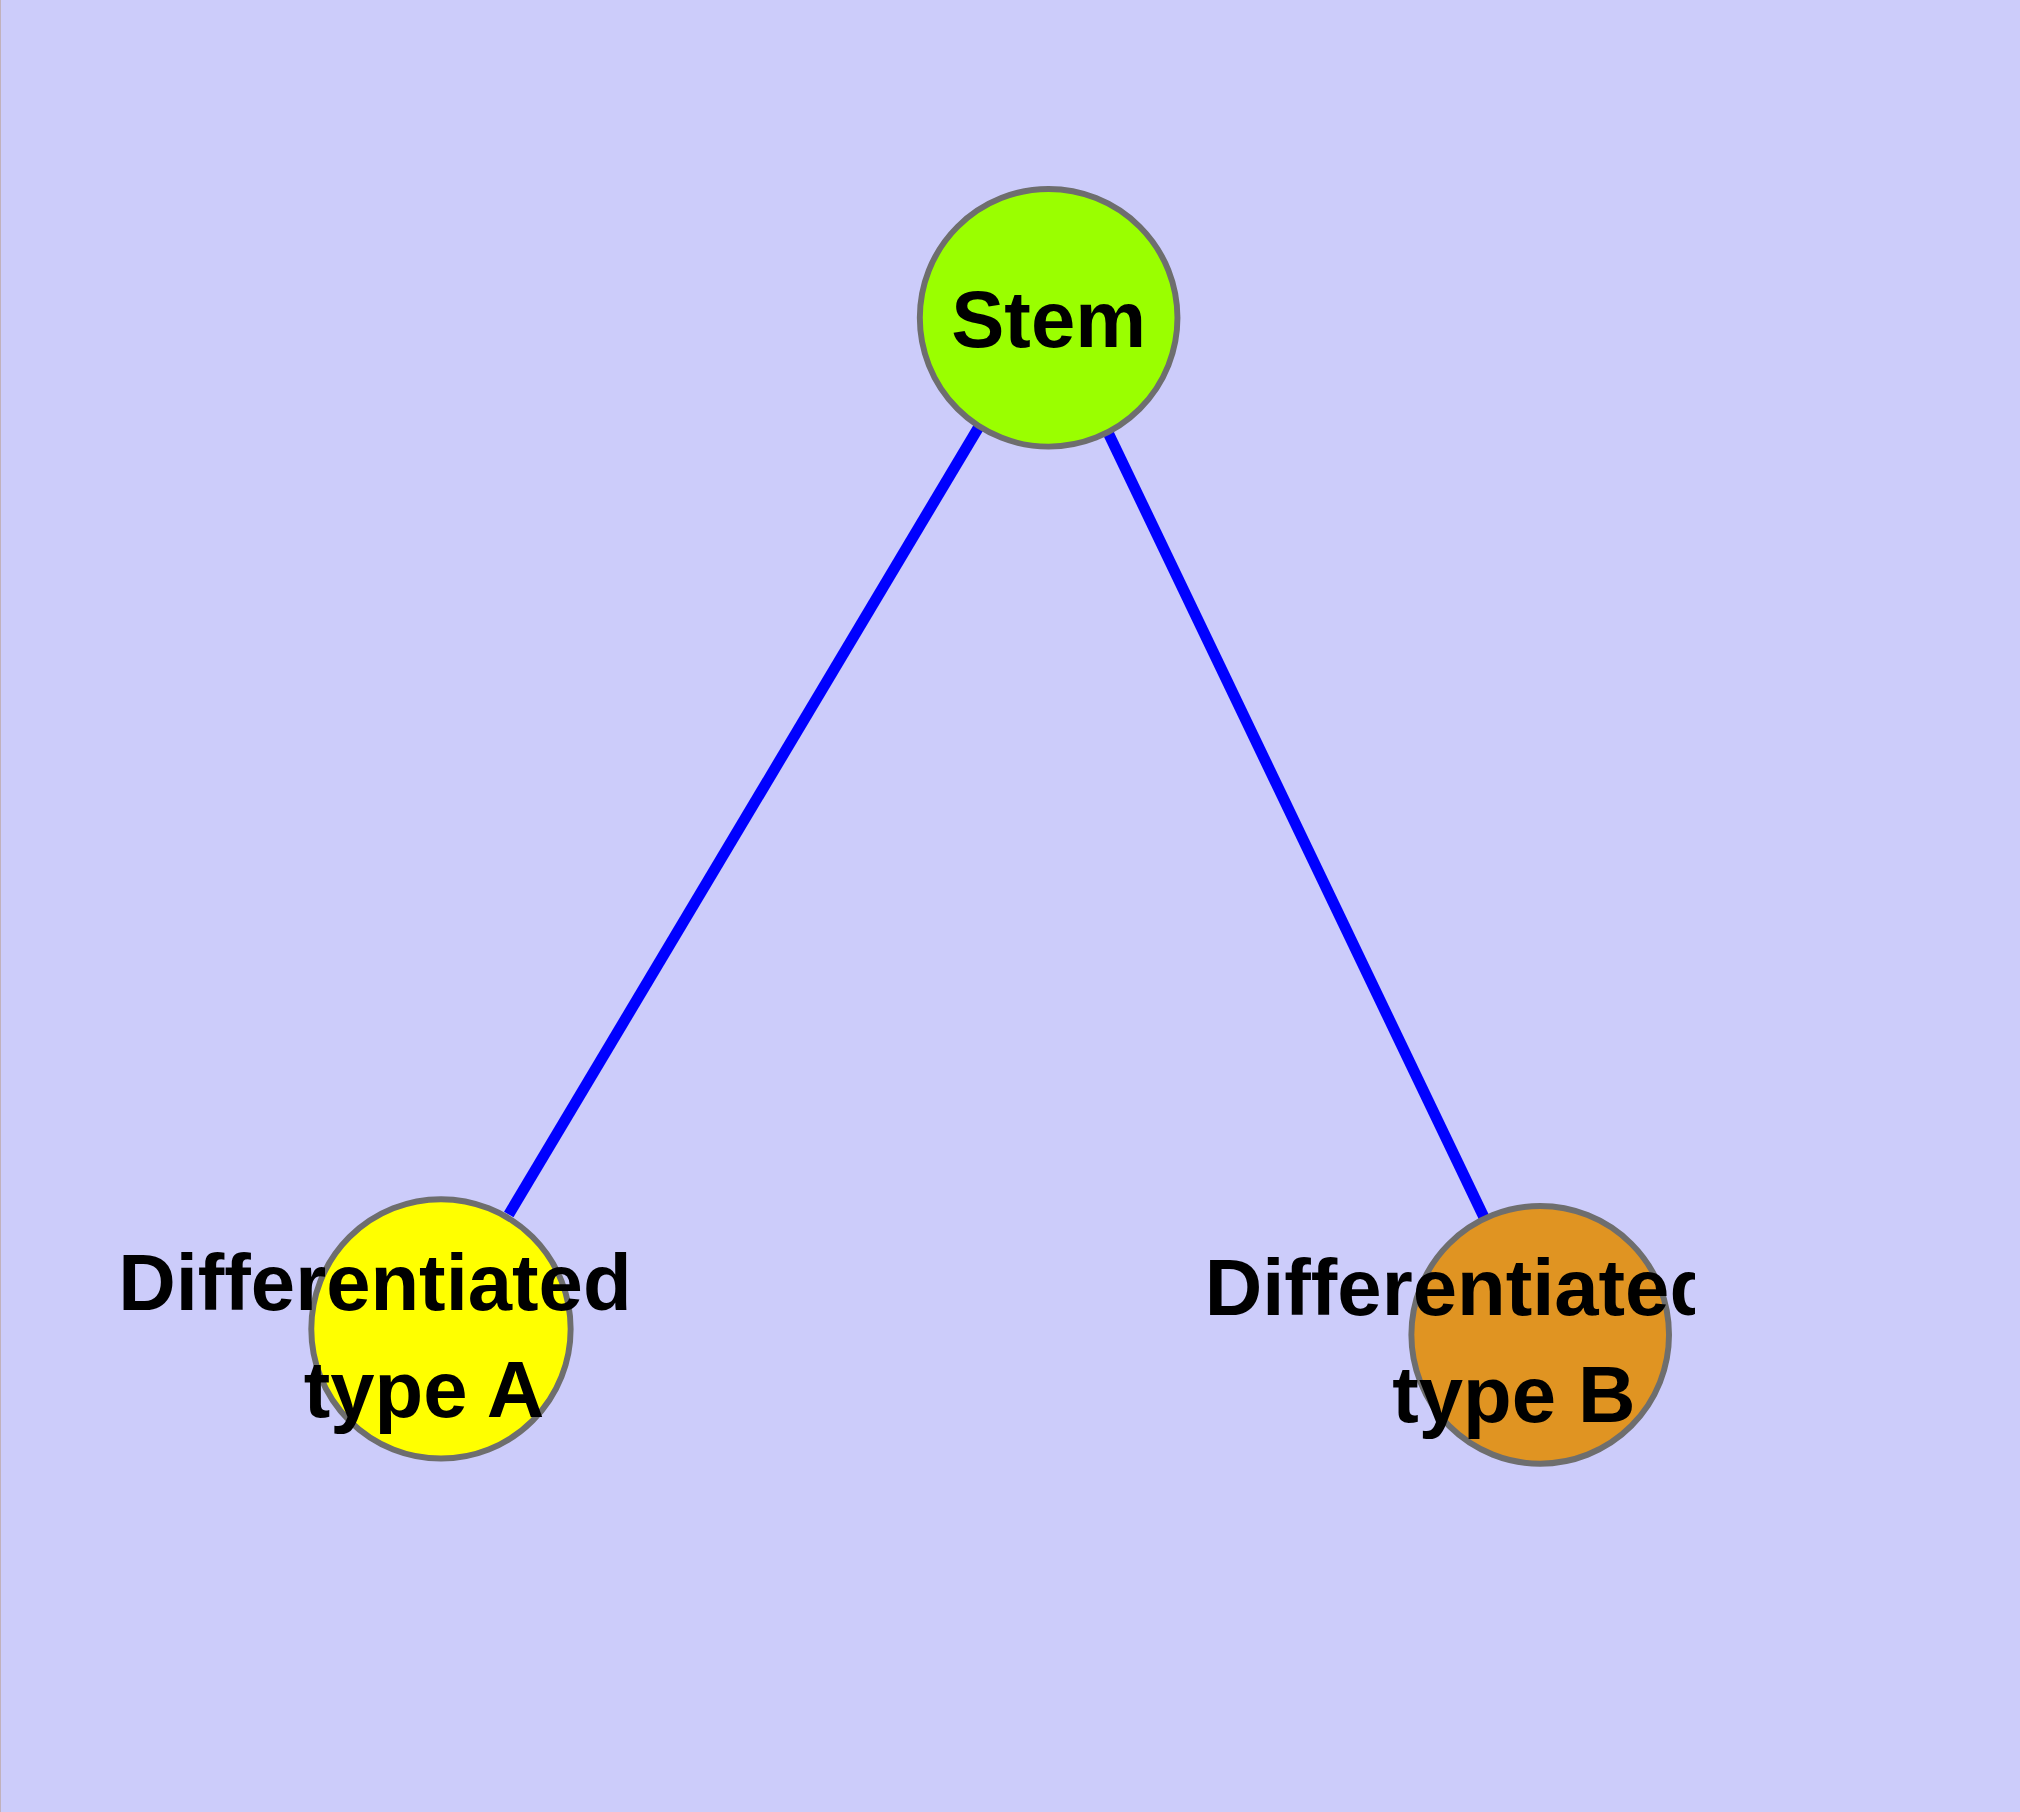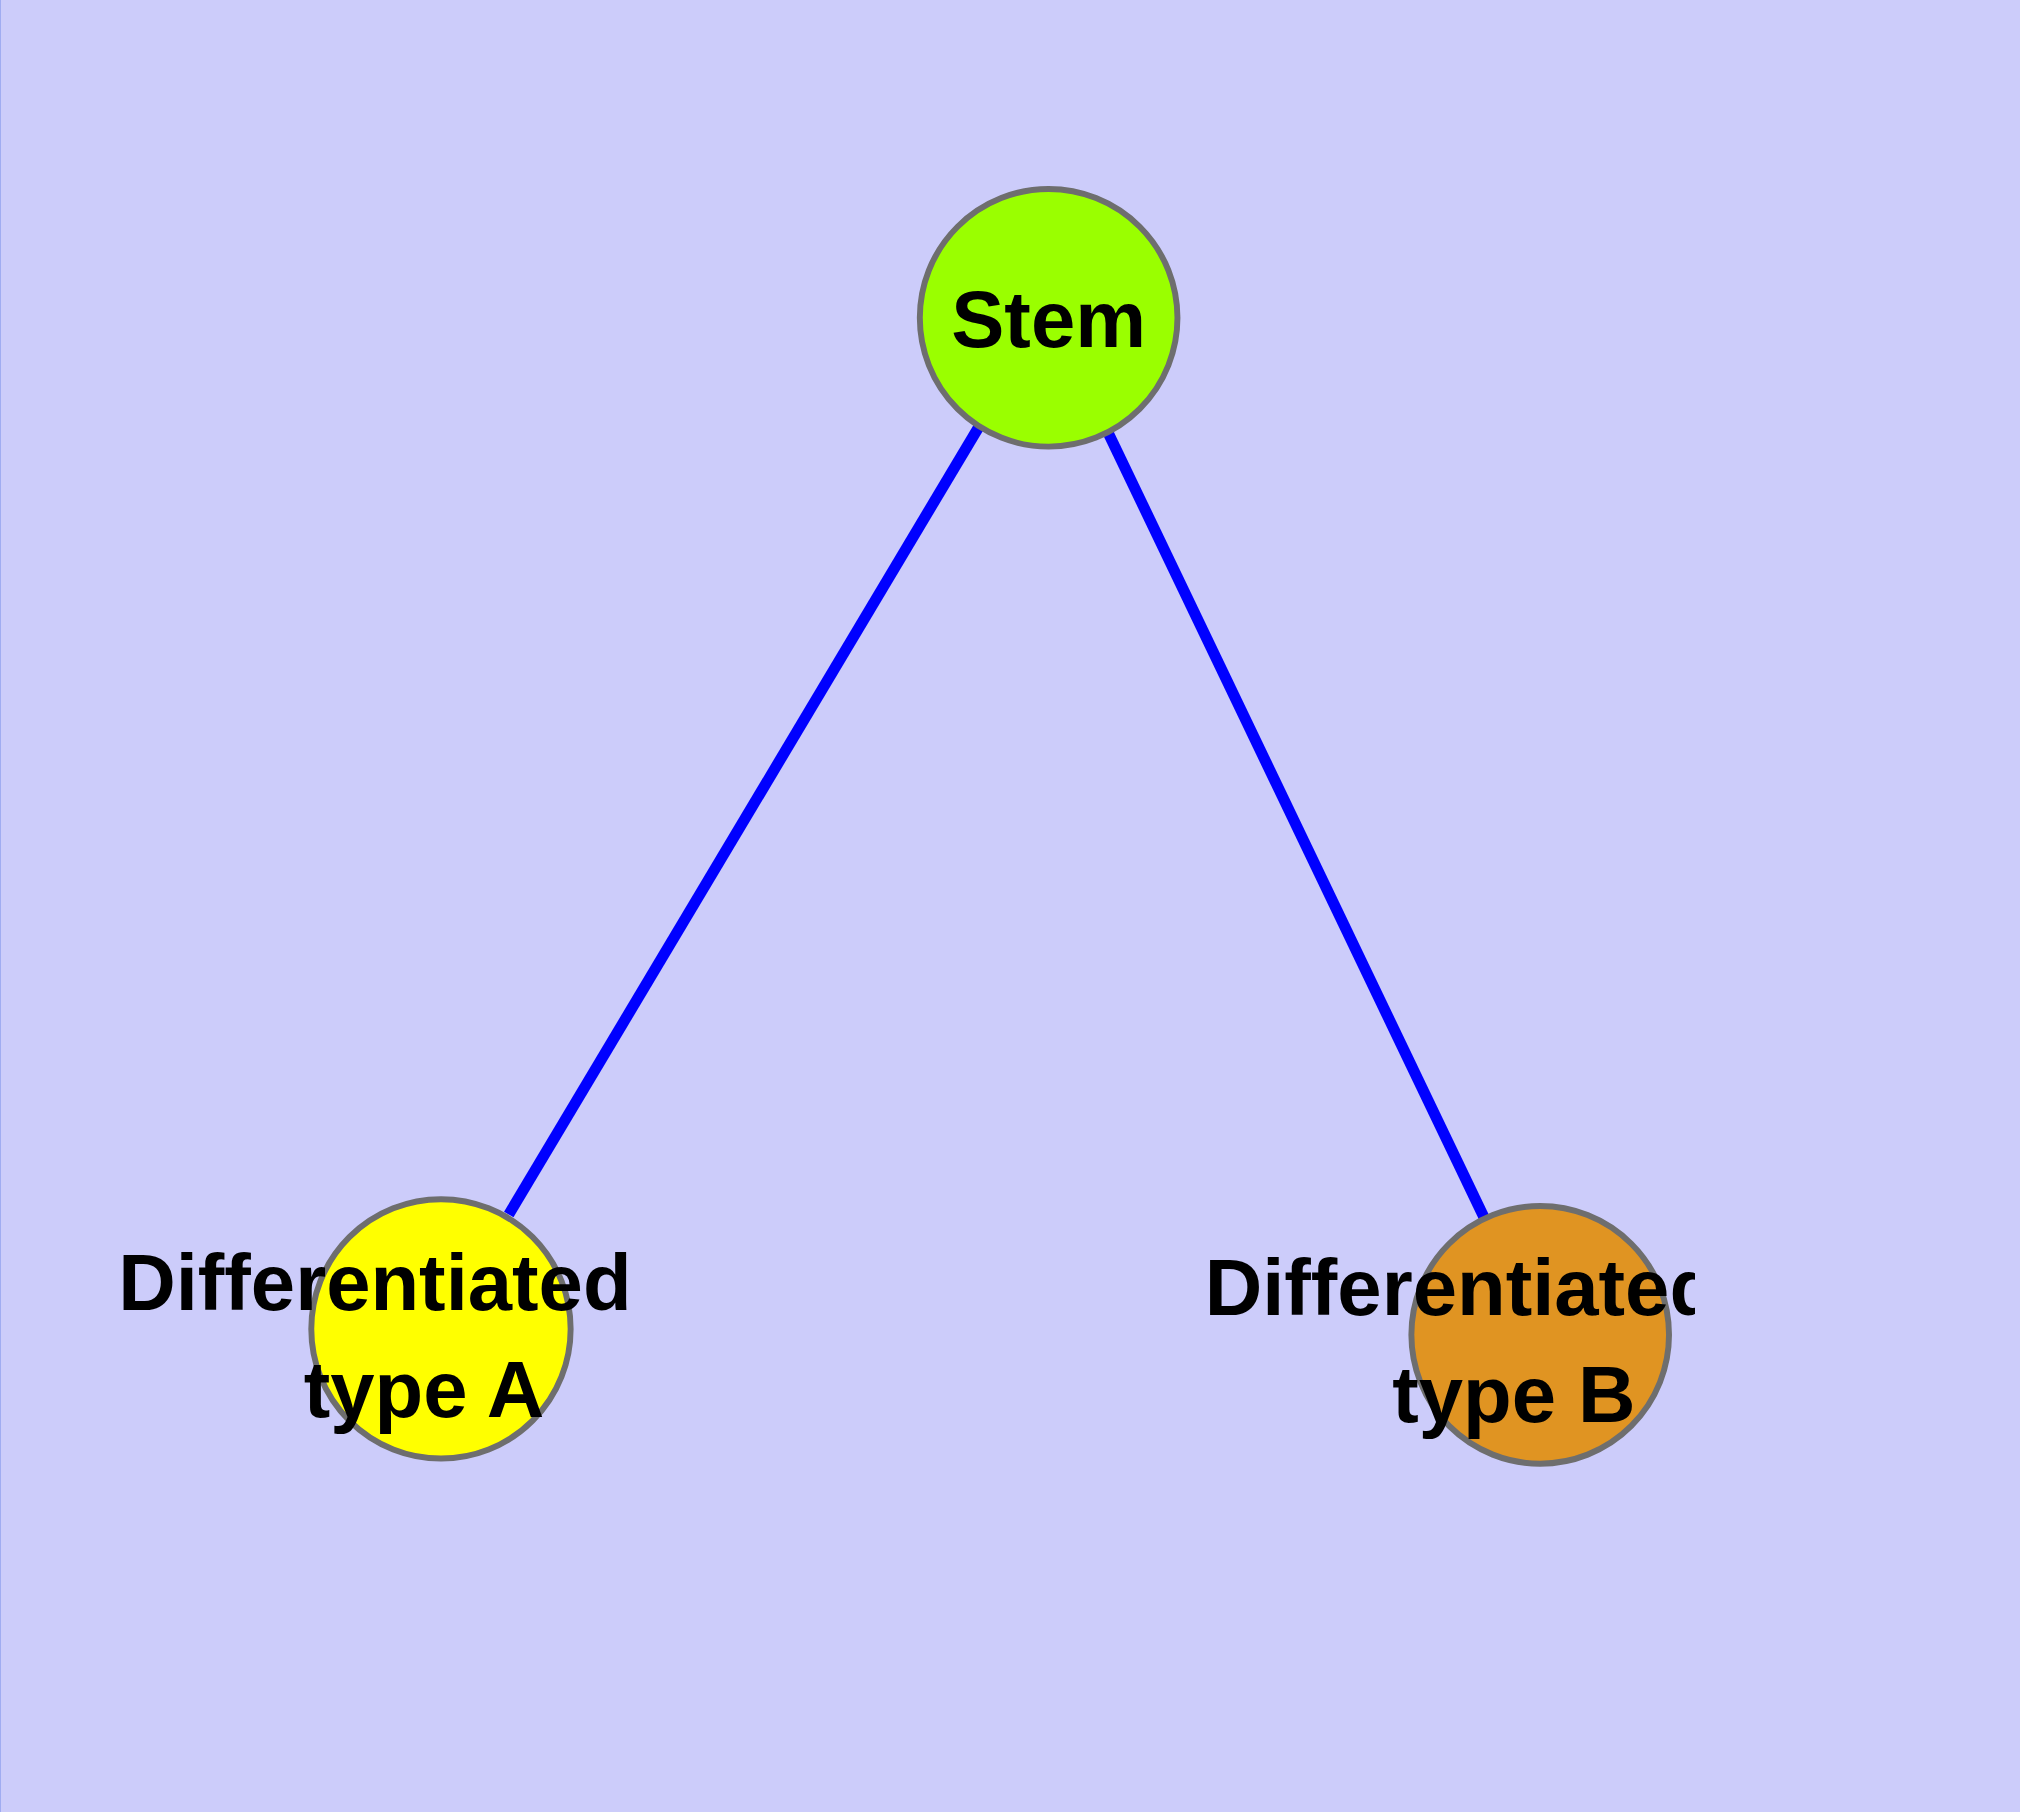--- a/index.html
+++ b/index.html
@@ -5,21 +5,21 @@
 <style>
   html, body {
     margin: 0;
     padding: 0;
     background: #ccccfa;
   }
   #stage {
     position: relative;
     width: 1695px;
     height: 1812px;
-    background: #1d4ed8;
+    background: #a16207;
     overflow: hidden;
     font-family: "Liberation Sans", "DejaVu Sans", sans-serif;
   }
   #graph-svg {
     position: absolute;
     left: 0;
     top: 0;
     width: 2021px;
     height: 1812px;
     display: block;

